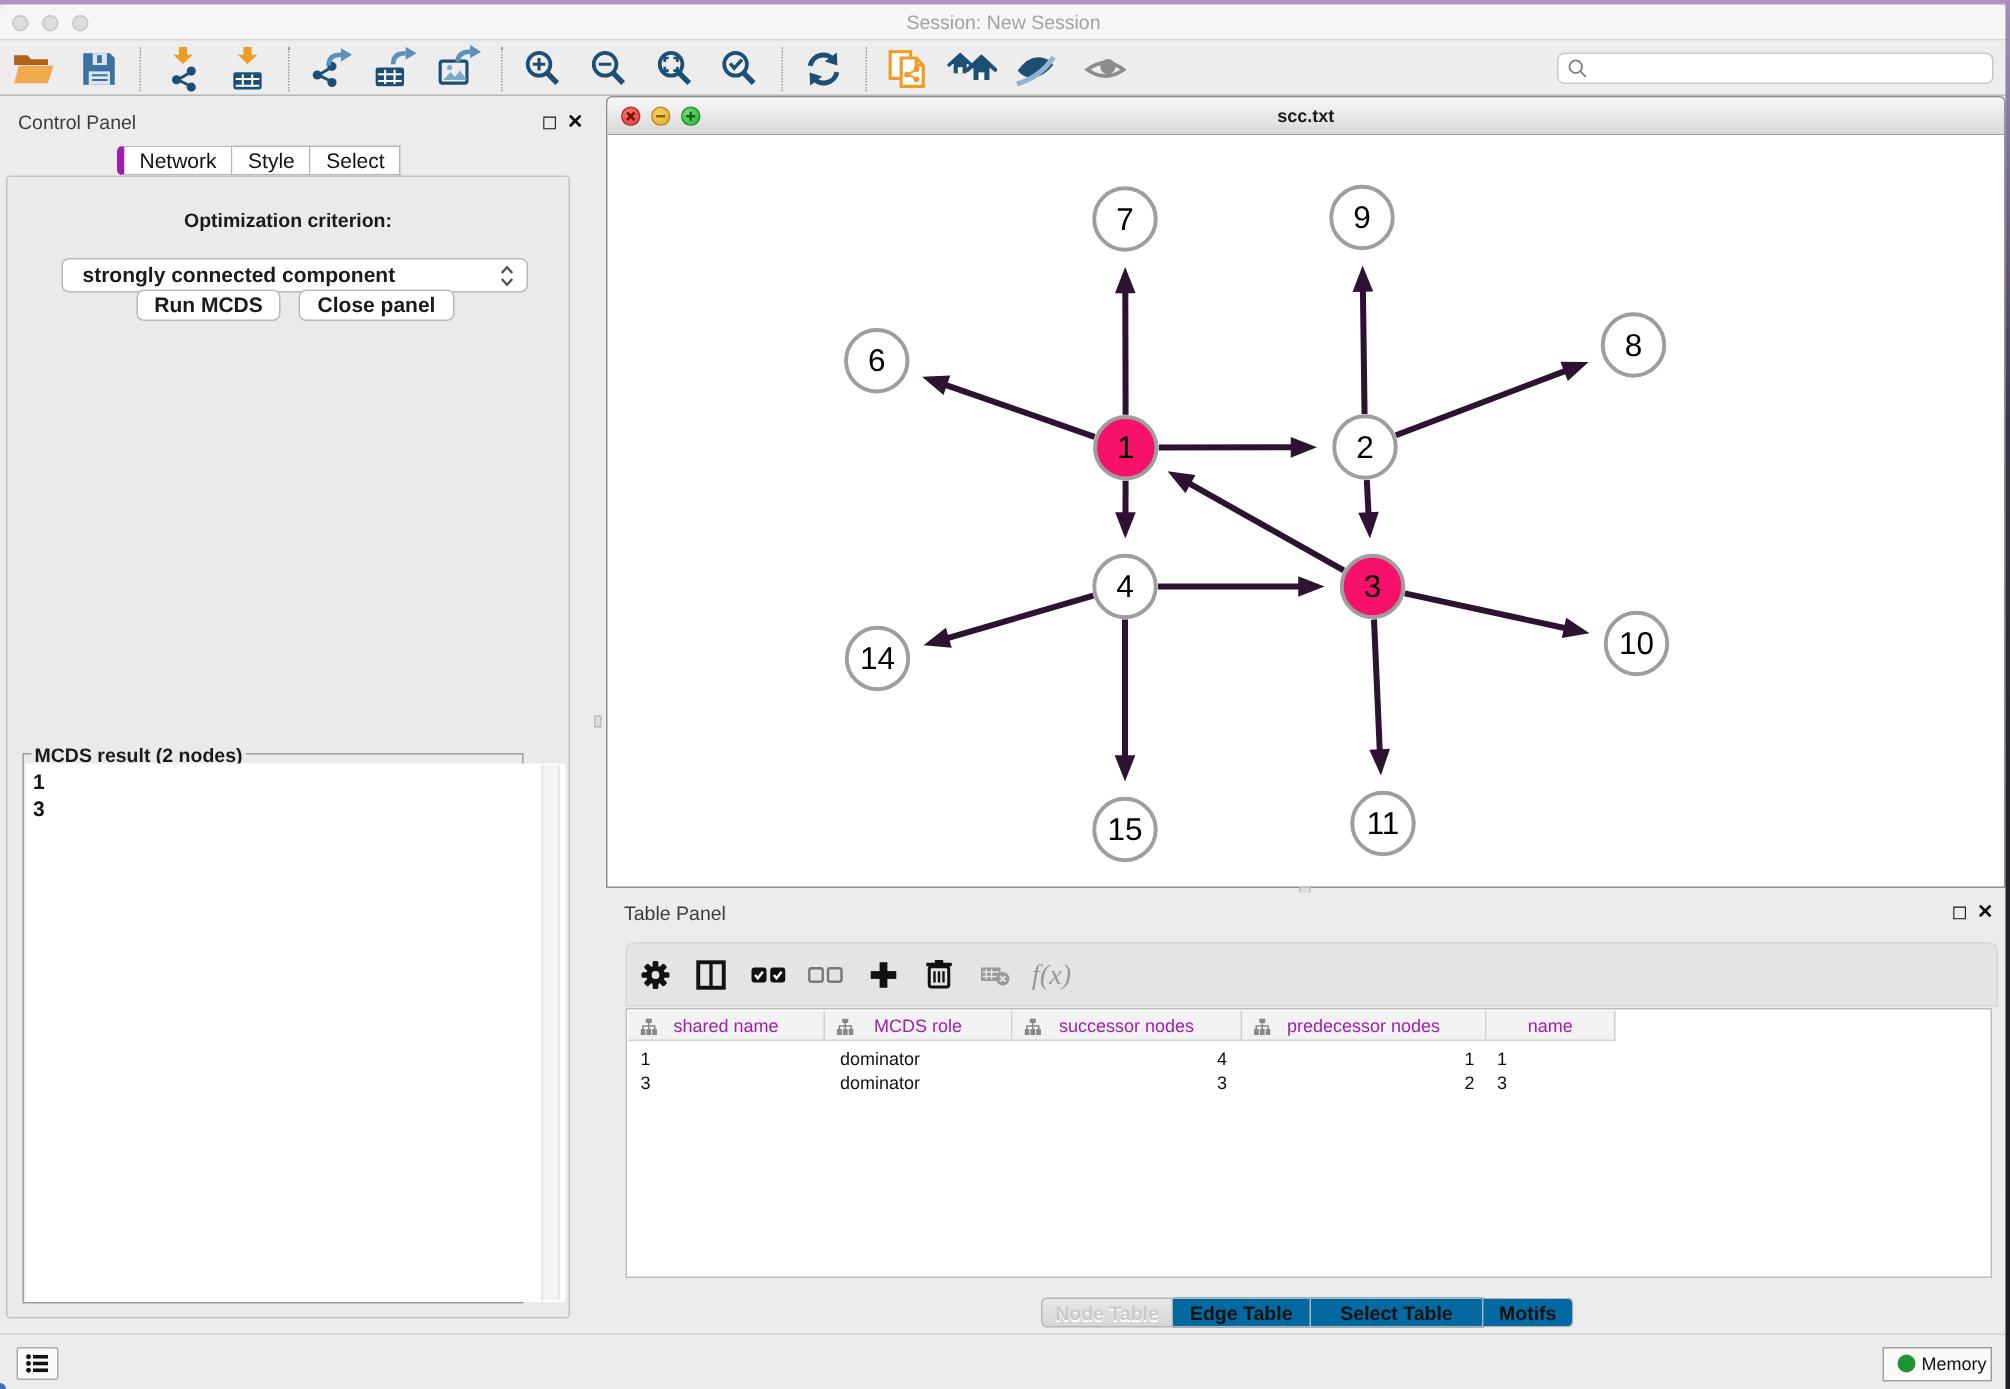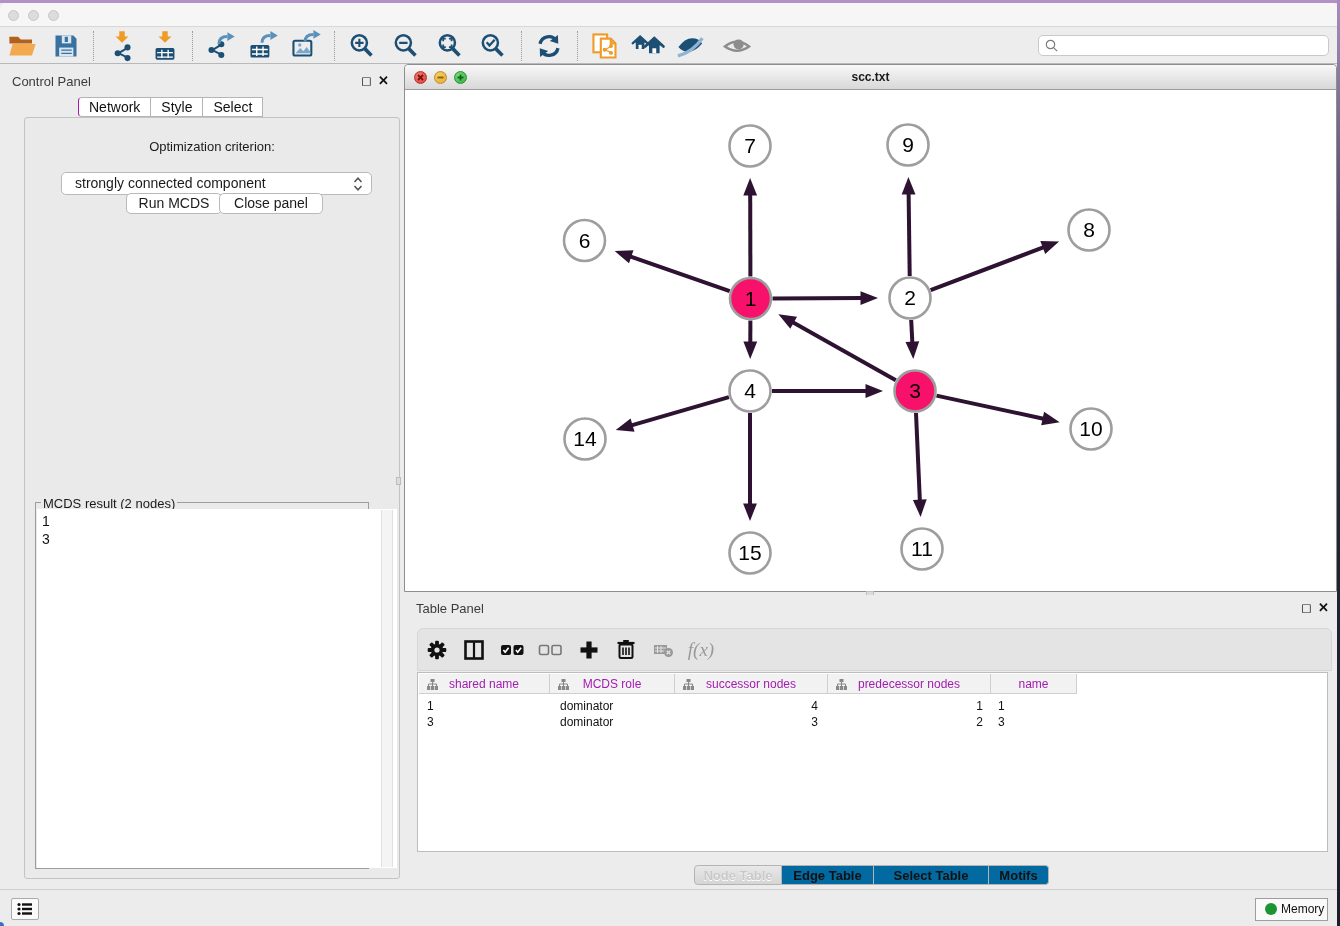--- a/index.html
+++ b/index.html
@@ -22,24 +22,24 @@
 #toolbar { left:0; top:26px; width:1338px; height:36px; background:#ededed; border-bottom:1px solid #b8b8b8; }
 .sep { position:absolute; top:3px; height:30px; width:0; border-left:1px dotted #9a9a9a; }
 #searchbox { left:1038px; top:7px; width:291px; height:21px; background:#fff; border:1px solid #c9c9c9; border-radius:5px; }
 
 
 #cpanel { left:0; top:63px; width:392px; height:825px; background:#ececec; }
 .panel-title { font-size:13px; color:#3c3c3c; }
 .wicon { position:absolute; font-size:13px; color:#111; }
 .tabrow { position:absolute; display:flex; }
 .tab { height:20px; background:#fff; border:1px solid #b4b4b4; border-left:none; font-size:14px; color:#111; text-align:center; line-height:19px; padding:0 10px; }
-.tab.first { border-left:1px solid #a21caf; border-radius:4px 0 0 4px; }
+.tab.first { border-left:5px solid #a21caf; border-radius:4px 0 0 4px; }
 .tab.last { border-radius:0 4px 4px 0;margin-top:40px; }
 .tab.sel { background:linear-gradient(#e8e8e8,#d5d5d5); color:#c9c9c9; text-shadow:0 1px 0 #fff; }
-#cp-content { left:24px; top:52px; width:376px; height:762px; background:#eaeaea; border:1px solid #c3c3c3; border-radius:3px; }
+#cp-content { left:4px; top:52px; width:376px; height:762px; background:#eaeaea; border:1px solid #c3c3c3; border-radius:3px;font-weight:bold; }
 #opt-label { left:0; top:21px; width:100%; text-align:center; font-size:13px; color:#1a1a1a; }
 #dropdown { left:36px; top:41px; width:311px; height:23px; background:#fff; border:1px solid #b9b9b9; border-radius:5px; font-size:14px; color:#1a1a1a; line-height:21px; padding-left:13px;margin-top:13px; }
 .btn { position:absolute; top:75px; height:21px; background:#fff; border:1px solid #b9b9b9; border-radius:5px; font-size:14px; color:#1a1a1a; text-align:center; line-height:19px; }
 #fieldset { left:10px; top:384px; width:334px; height:367px; border:1px solid #9d9d9d; }
 #fieldset-legend { position:absolute; left:5px; top:-7px; background:#eaeaea; font-size:13px; color:#1a1a1a; padding:0 2px; }
 #mcds-white { position:absolute; left:1px; top:6px; width:360px; height:359px; background:#fff; }
 #mcds-scroll { position:absolute; right:4px; top:1px; width:12px; height:357px; background:#f4f4f4; border-left:1px solid #e0e0e0; border-right:1px solid #e0e0e0; }
 
 
 #netwin { left:404px; top:62px; width:933px; height:528px; background:#fff; border:1px solid #8e8e8e; border-radius:4px 4px 0 0; }
@@ -63,20 +63,21 @@
 #mem-btn { position:absolute; left:1255px; top:8px; width:73px; height:23px; background:#fafafa; border:1px solid #9e9e9e; font-size:12px; color:#111; line-height:21px; }
 </style>
 </head>
 <body>
 <div id="win" class="abs">
 
   <div id="titlebar" class="abs">
     <div class="tl" style="left:8px;"></div>
     <div class="tl" style="left:28px;"></div>
     <div class="tl" style="left:48px;"></div>
+    <div id="title-txt" class="abs">Session: New Session</div>
   </div>
 
   <div id="toolbar" class="abs">
     <div class="sep" style="left:93px;"></div>
     <div class="sep" style="left:192px;"></div>
     <div class="sep" style="left:334px;"></div>
     <div class="sep" style="left:521px;"></div>
     <div class="sep" style="left:577px;"></div>
     <div id="tb-icons">
         <svg width="1338" height="36" viewBox="0 0 1338 36" style="position:absolute;left:0;top:0;">
@@ -234,21 +235,21 @@
       <div class="tab last sel">MCDS</div>
     </div>
     <div id="cp-content" class="abs">
       <div id="opt-label" class="abs">Optimization criterion:</div>
       <div id="dropdown" class="abs">strongly connected component
         <svg width="10" height="14" style="position:absolute;right:8px;top:4px;" viewBox="0 0 10 14">
             <path d="M1.5 5 L5 1.2 L8.5 5" fill="none" stroke="#555" stroke-width="1.6"></path>
             <path d="M1.5 9 L5 12.8 L8.5 9" fill="none" stroke="#555" stroke-width="1.6"></path>
           </svg>
       </div>
-      <div class="btn" style="left:86px; width:96px;margin-left:15px;">Run MCDS</div>
+      <div class="btn" style="left:86px; width:96px;">Run MCDS</div>
       <div class="btn" style="left:194px; width:104px;">Close panel</div>
       <div id="fieldset" class="abs">
         <div id="fieldset-legend">MCDS result (2 nodes)</div>
         <div id="mcds-white">
           <div style="position:absolute;left:5px;top:3px;font-size:14px;color:#111;line-height:18px;">1<br>3</div>
           <div id="mcds-scroll"></div>
         </div>
       </div>
     </div>
   </div>

